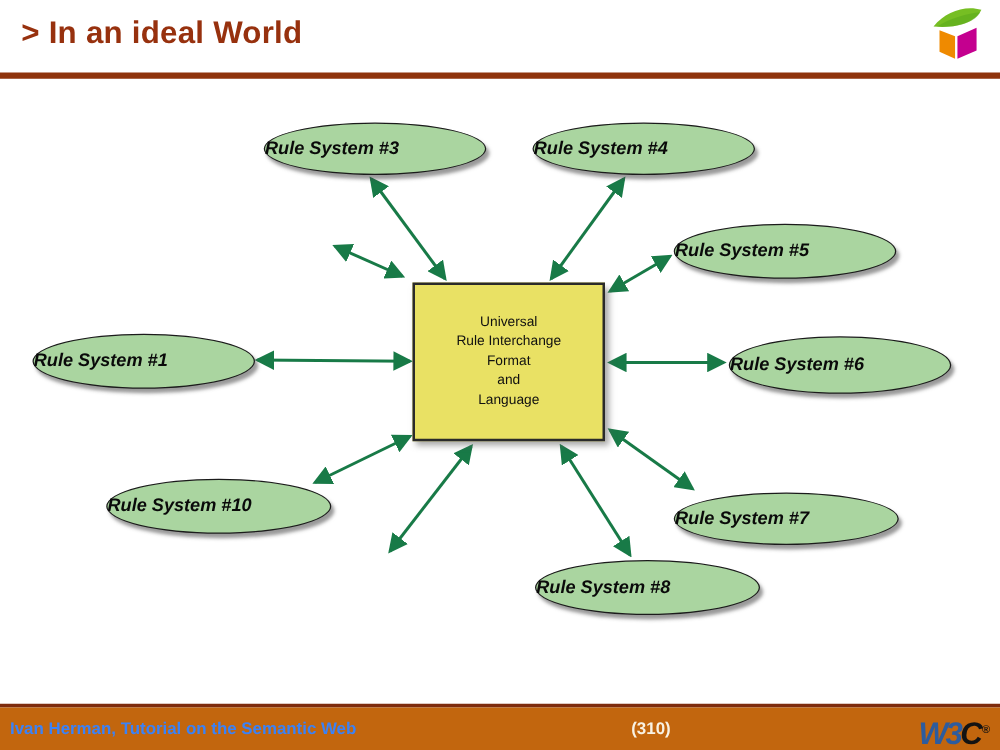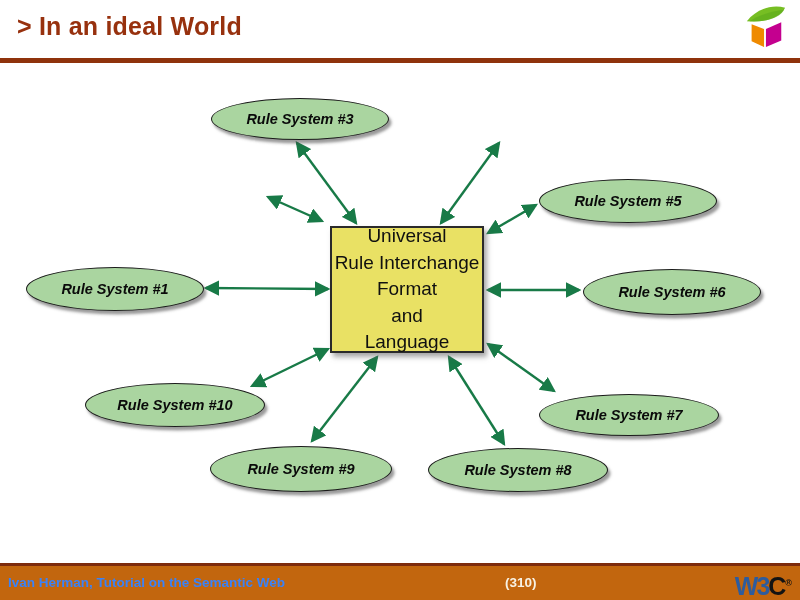--- a/index.html
+++ b/index.html
@@ -12,31 +12,31 @@
     position:absolute;left:17px;top:12px;
     font-size:25px;font-weight:bold;color:#97310E;letter-spacing:.2px;
   }
   .header-rule{
     position:absolute;left:0;top:58px;width:800px;height:5px;background:#8F330C;
   }
   .cube-logo{position:absolute;top:5px;right:12px;width:46px;height:44px;}
   
   .arrows{position:absolute;left:0;top:0;width:800px;height:600px;pointer-events:none;}
   .node{
-    position:absolute;display:flex;align-items:center;justify-content:center;
+    position:absolute;display:flex;align-items:center;
     border-radius:50%;background:#AAD5A0;border:1.6px solid #1b1b1b;
     box-shadow:2.5px 3.5px 3px rgba(70,70,70,.55);
     font-size:14.5px;font-weight:bold;font-style:italic;color:#0a0a0a;text-align:center;
   }
   .hub{
     position:absolute;left:330px;top:226px;width:154px;height:127px;box-sizing:border-box;
     background:#E9E164;border:2px solid #2a2a2a;
     box-shadow:3px 4px 5px rgba(95,95,95,.55);
     display:flex;flex-direction:column;align-items:center;justify-content:center;
-    font-size:19px;color:#101010;line-height:1.4;text-align:center;
+    font-size:11px;color:#101010;line-height:1.4;text-align:center;
   }
   
   .n1 {left:26px; top:267px;width:176px;height:42px;}
   .n2 {left:85px; top:172px;width:178px;height:42px;}
   .n3 {left:211px;top:98px; width:176px;height:40px;}
   .n4 {left:426px;top:98px; width:176px;height:40px;}
   .n5 {left:539px;top:179px;width:176px;height:42px;}
   .n6 {left:583px;top:269px;width:176px;height:44px;}
   .n7 {left:539px;top:394px;width:178px;height:40px;}
   .n8 {left:428px;top:448px;width:178px;height:42px;}
@@ -48,21 +48,21 @@
   .footer-credit{
     position:absolute;left:8px;top:566px;height:34px;line-height:34px;
     font-size:13.5px;font-weight:bold;color:#3b82f6;
   }
   .footer-page{
     position:absolute;left:505px;top:566px;height:34px;line-height:34px;
     font-size:13.5px;font-weight:bold;color:#F8F2E4;
   }
   .w3c-logo{
     position:absolute;right:8px;top:567px;height:33px;line-height:33px;
-    font-weight:bold;font-size:25px;letter-spacing:-2px;
+    font-weight:bold;font-style:italic;font-size:25px;letter-spacing:-2px;
     white-space:nowrap;
   }
   .w3c-logo .w3{color:#2D5C9E;}
   .w3c-logo .c{color:#131313;}
   .w3c-logo .mark{font-size:9px;color:#131313;vertical-align:super;letter-spacing:0;margin-left:1px;}
 </style>
 </head>
 <body>
 
 <div class="slide">
@@ -104,34 +104,34 @@
     <span>and</span>
     <span>Language</span>
   </div>
 
   <div class="node n1">
       <span>Rule System #1</span>
     </div>
   <div class="node n3">
       <span>Rule System #3</span>
     </div>
+  <div class="node n4">
+      <span>Rule System #4</span>
+    </div>
   <div class="node n5">
       <span>Rule System #5</span>
     </div>
   <div class="node n6">
       <span>Rule System #6</span>
     </div>
   <div class="node n7">
       <span>Rule System #7</span>
     </div>
   <div class="node n8">
       <span>Rule System #8</span>
-    </div>
-  <div class="node n9">
-      <span>Rule System #9</span>
     </div>
   <div class="node n10">
       <span>Rule System #10</span>
     </div>
 
   <div class="footer-line"></div>
   <div class="footer-bar"></div>
   <div class="footer-credit">Ivan Herman, Tutorial on the Semantic Web</div>
   <div class="footer-page">(310)</div>
   <div class="w3c-logo"><span class="w3">W3</span><span class="c">C</span><span class="mark">®</span></div>

